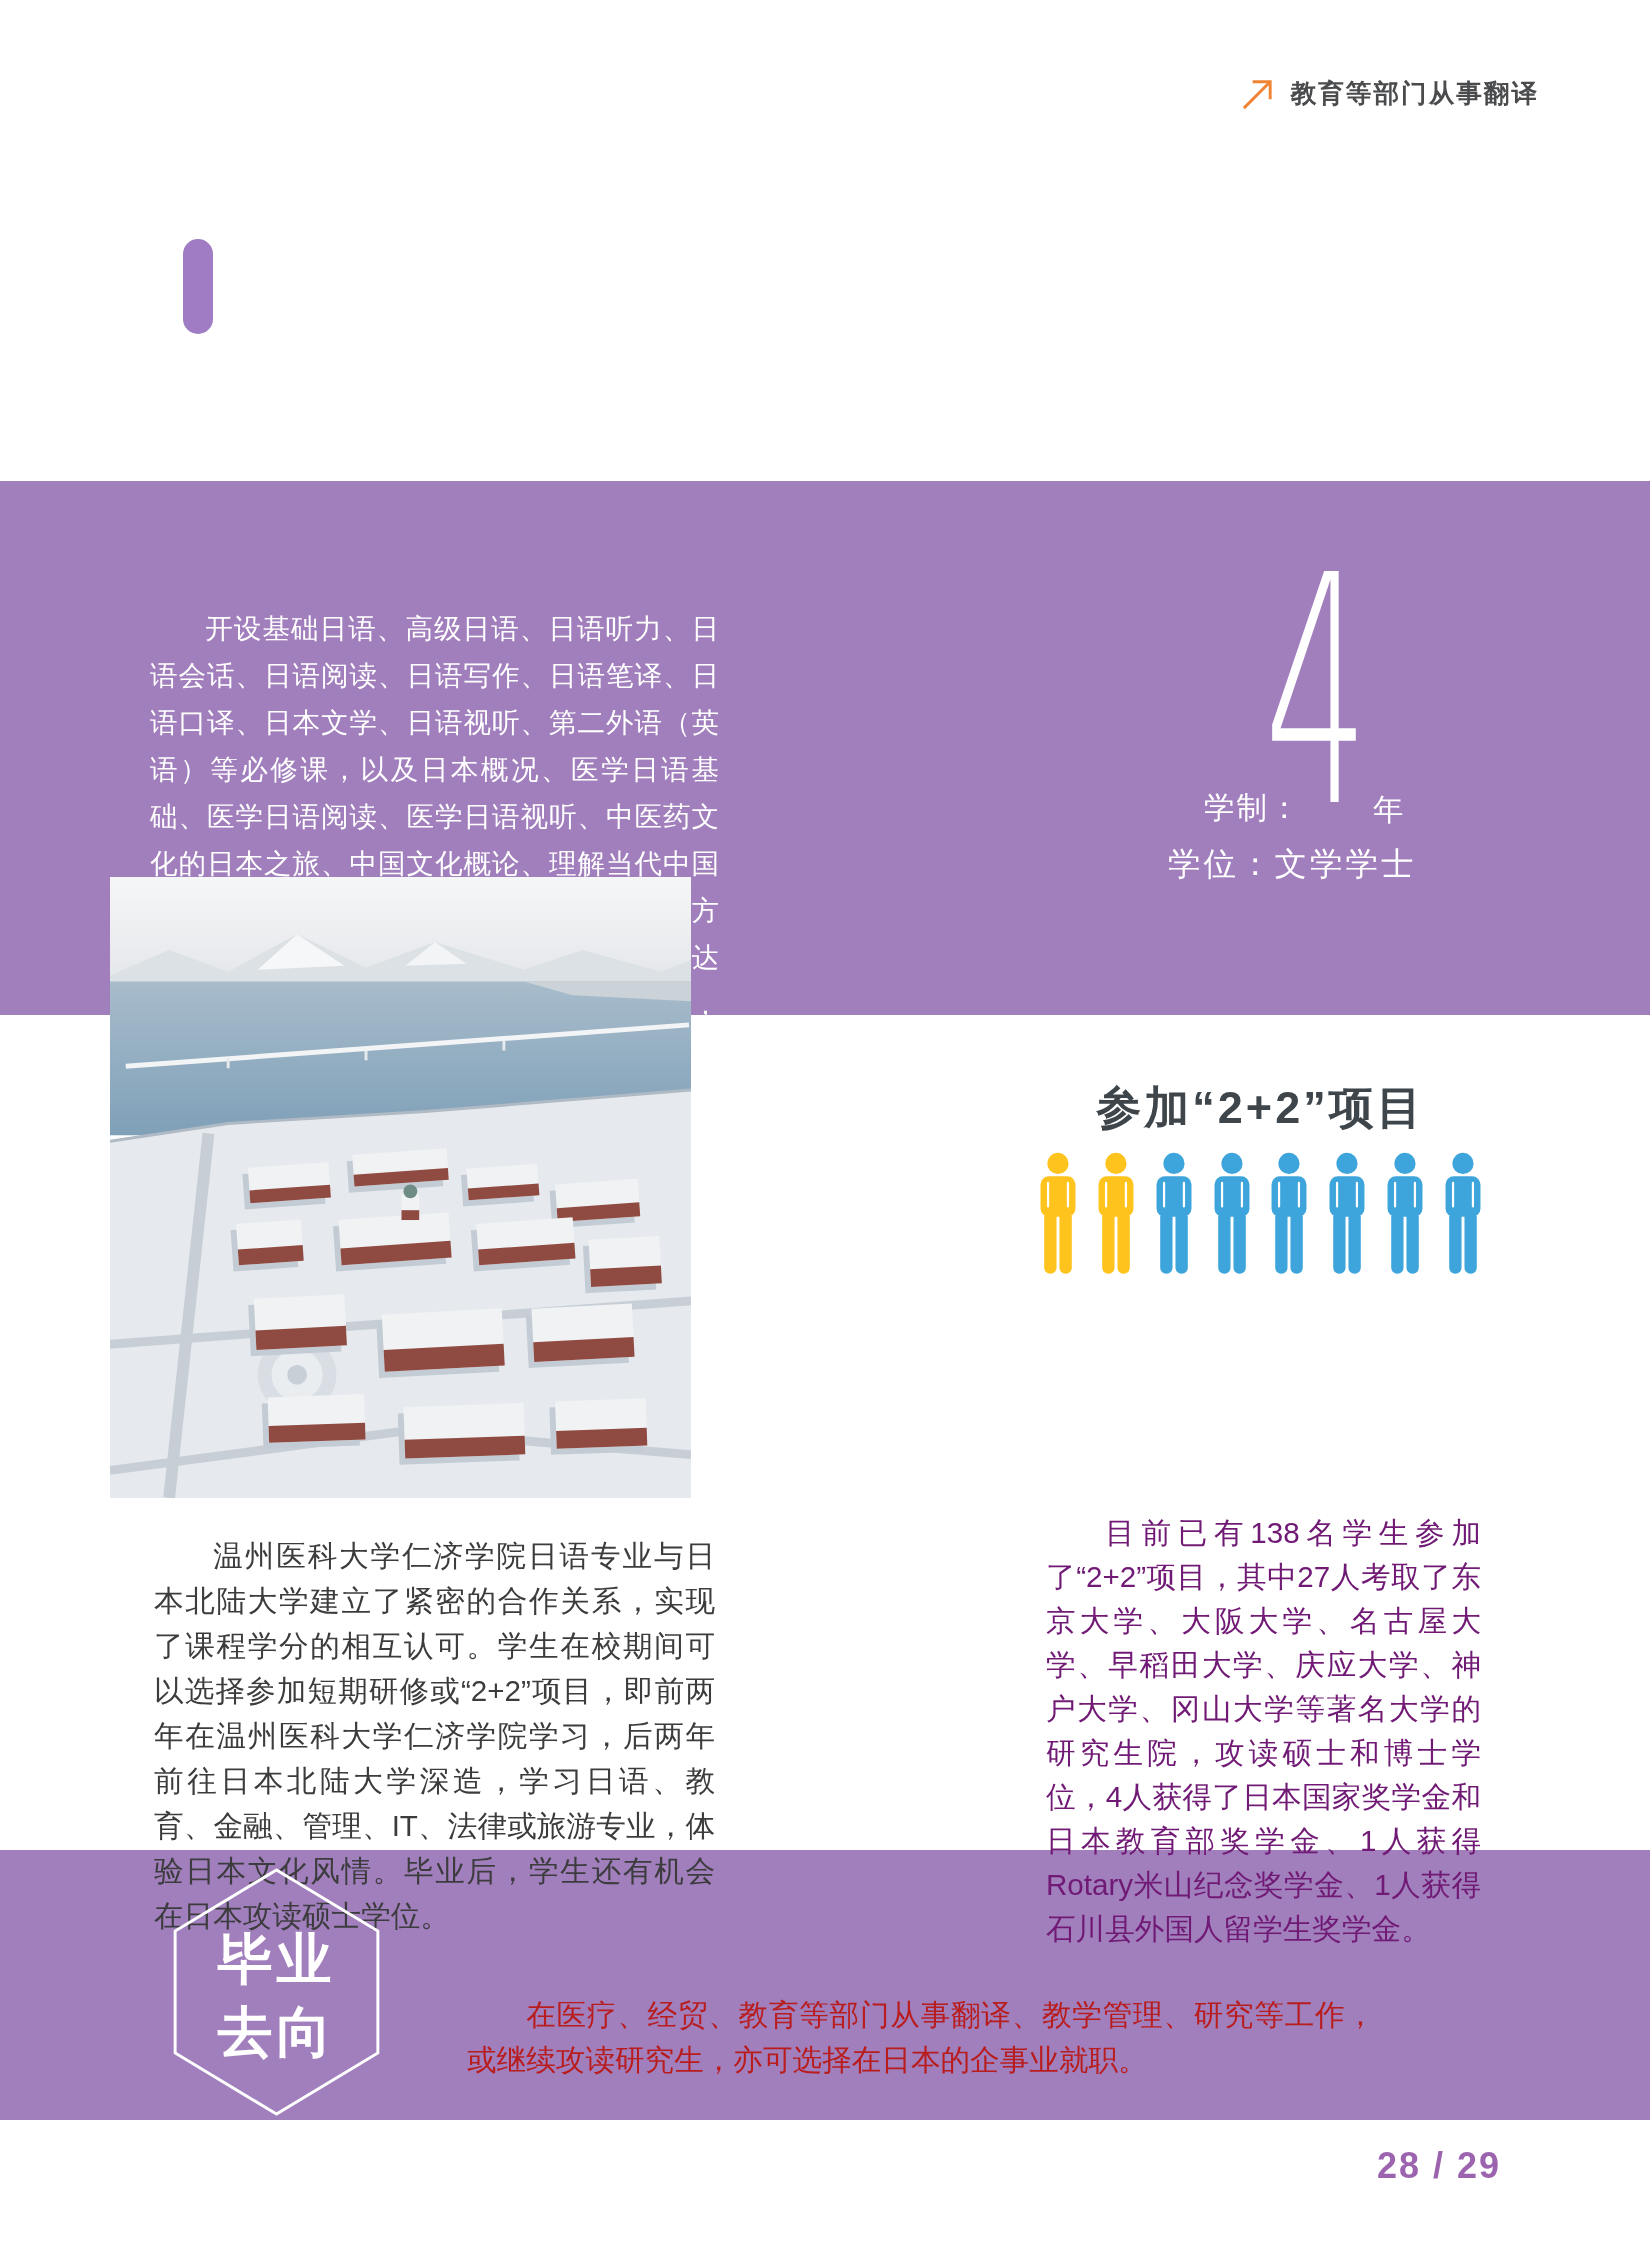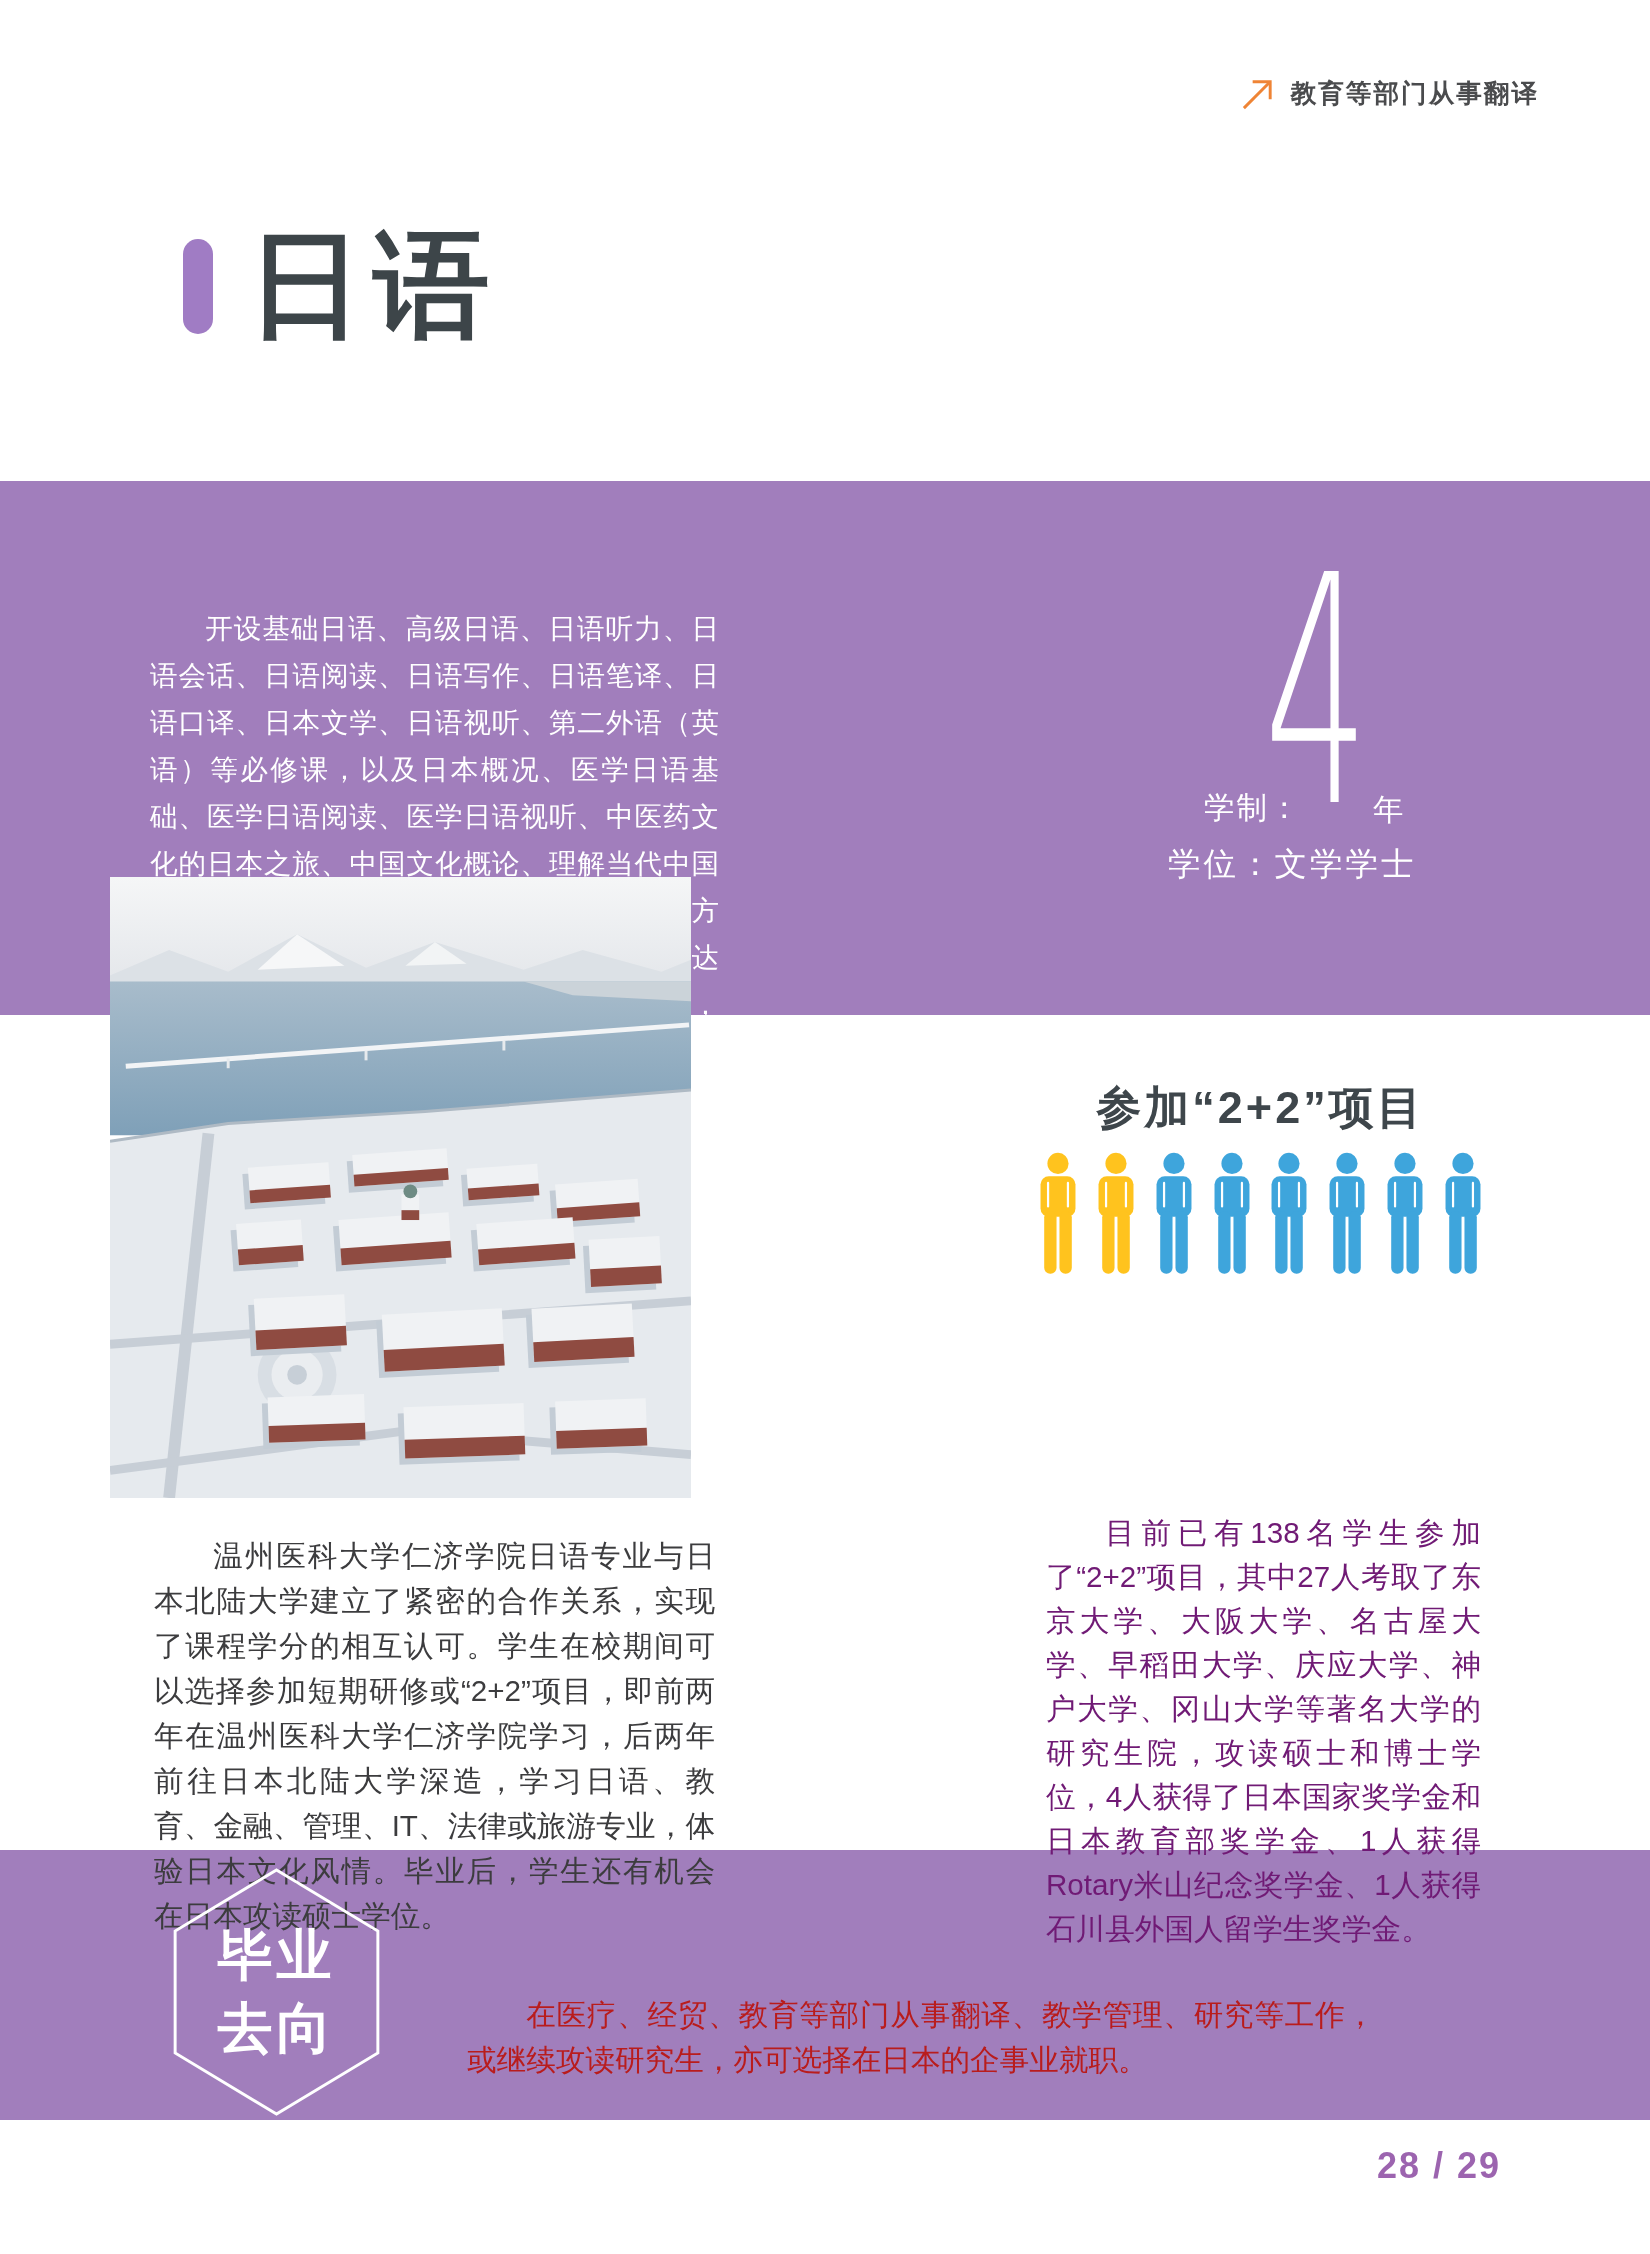--- a/index.html
+++ b/index.html
@@ -50,21 +50,21 @@
   .people-row{position:absolute;left:1024px;top:1151px;width:473px;display:flex;justify-content:center;gap:11.8px;}
   .person{width:46px;height:126px;display:block;}
   .p22-count{position:absolute;left:1024px;top:1273px;width:473px;margin:0;text-align:center;
              font-size:209px;line-height:1;font-weight:700;color:#A685C7;letter-spacing:5.9px;}
   .p22-detail{position:absolute;left:1046px;top:1511px;width:435px;margin:0;color:#701a75;
               font-size:29.6px;line-height:44px;text-align:justify;text-indent:2em;}
 
   
   .hex{position:absolute;left:173px;top:1868px;width:207px;height:248px;display:block;}
   .badge{position:absolute;left:173px;top:1923px;width:207px;text-align:center;color:#ffffff;
-         font-size:55px;font-weight:700;line-height:73px;letter-spacing:3.9px;font-family:Liberation Mono, monospace;}
+         font-size:55px;font-weight:700;line-height:73px;letter-spacing:3.9px;}
   .grad-text{position:absolute;left:451px;top:1976px;width:908px;margin:16px;color:#b91c1c;
              font-size:29.6px;line-height:45px;text-align:justify;text-indent:2em;}
 
   
   .page-num{position:absolute;left:1377px;top:2145px;font-size:36px;font-weight:700;
             color:#9C64AF;letter-spacing:2px;}
 </style>
 </head>
 <body>
 
@@ -73,21 +73,20 @@
   <div class="page-header">
     <svg class="arrow-ico" viewBox="0 0 38 38">
       <line x1="4" y1="34" x2="31" y2="7" stroke="#EF8435" stroke-width="3"></line>
       <polyline points="13,7 31,7 31,25" fill="none" stroke="#EF8435" stroke-width="3"></polyline>
     </svg>
     <span>教育等部门从事翻译</span>
   </div>
 
   <div class="title-block">
     <span class="accent-pill"></span>
-    <h1>日语</h1>
   </div>
 
   <div class="band-top"></div>
   <div class="band-bottom"></div>
 
   <p class="intro"><span>开设基础日语、高级日语、日语听力、日语会话、日语阅读、日语写作、日语笔译、日语口译、日本文学、日语视听、第二外语（英语）等必修课，以及日本概况、医学日语基础、医学日语阅读、医学日语视听、中医药文化的日本之旅、中国文化概论、理解当代中国演讲与辩论、理解当代中国汉日翻译等专业方向课。学生学完教学计划规定的全部课程并达到规定学分，准予毕业；符合学位授予条件，</span><strong>授予“文学学士”学位。</strong></p>
 
   <div class="big-four">4</div>
   <span class="dur-label">学制：</span>
   <span class="dur-unit">年</span>

